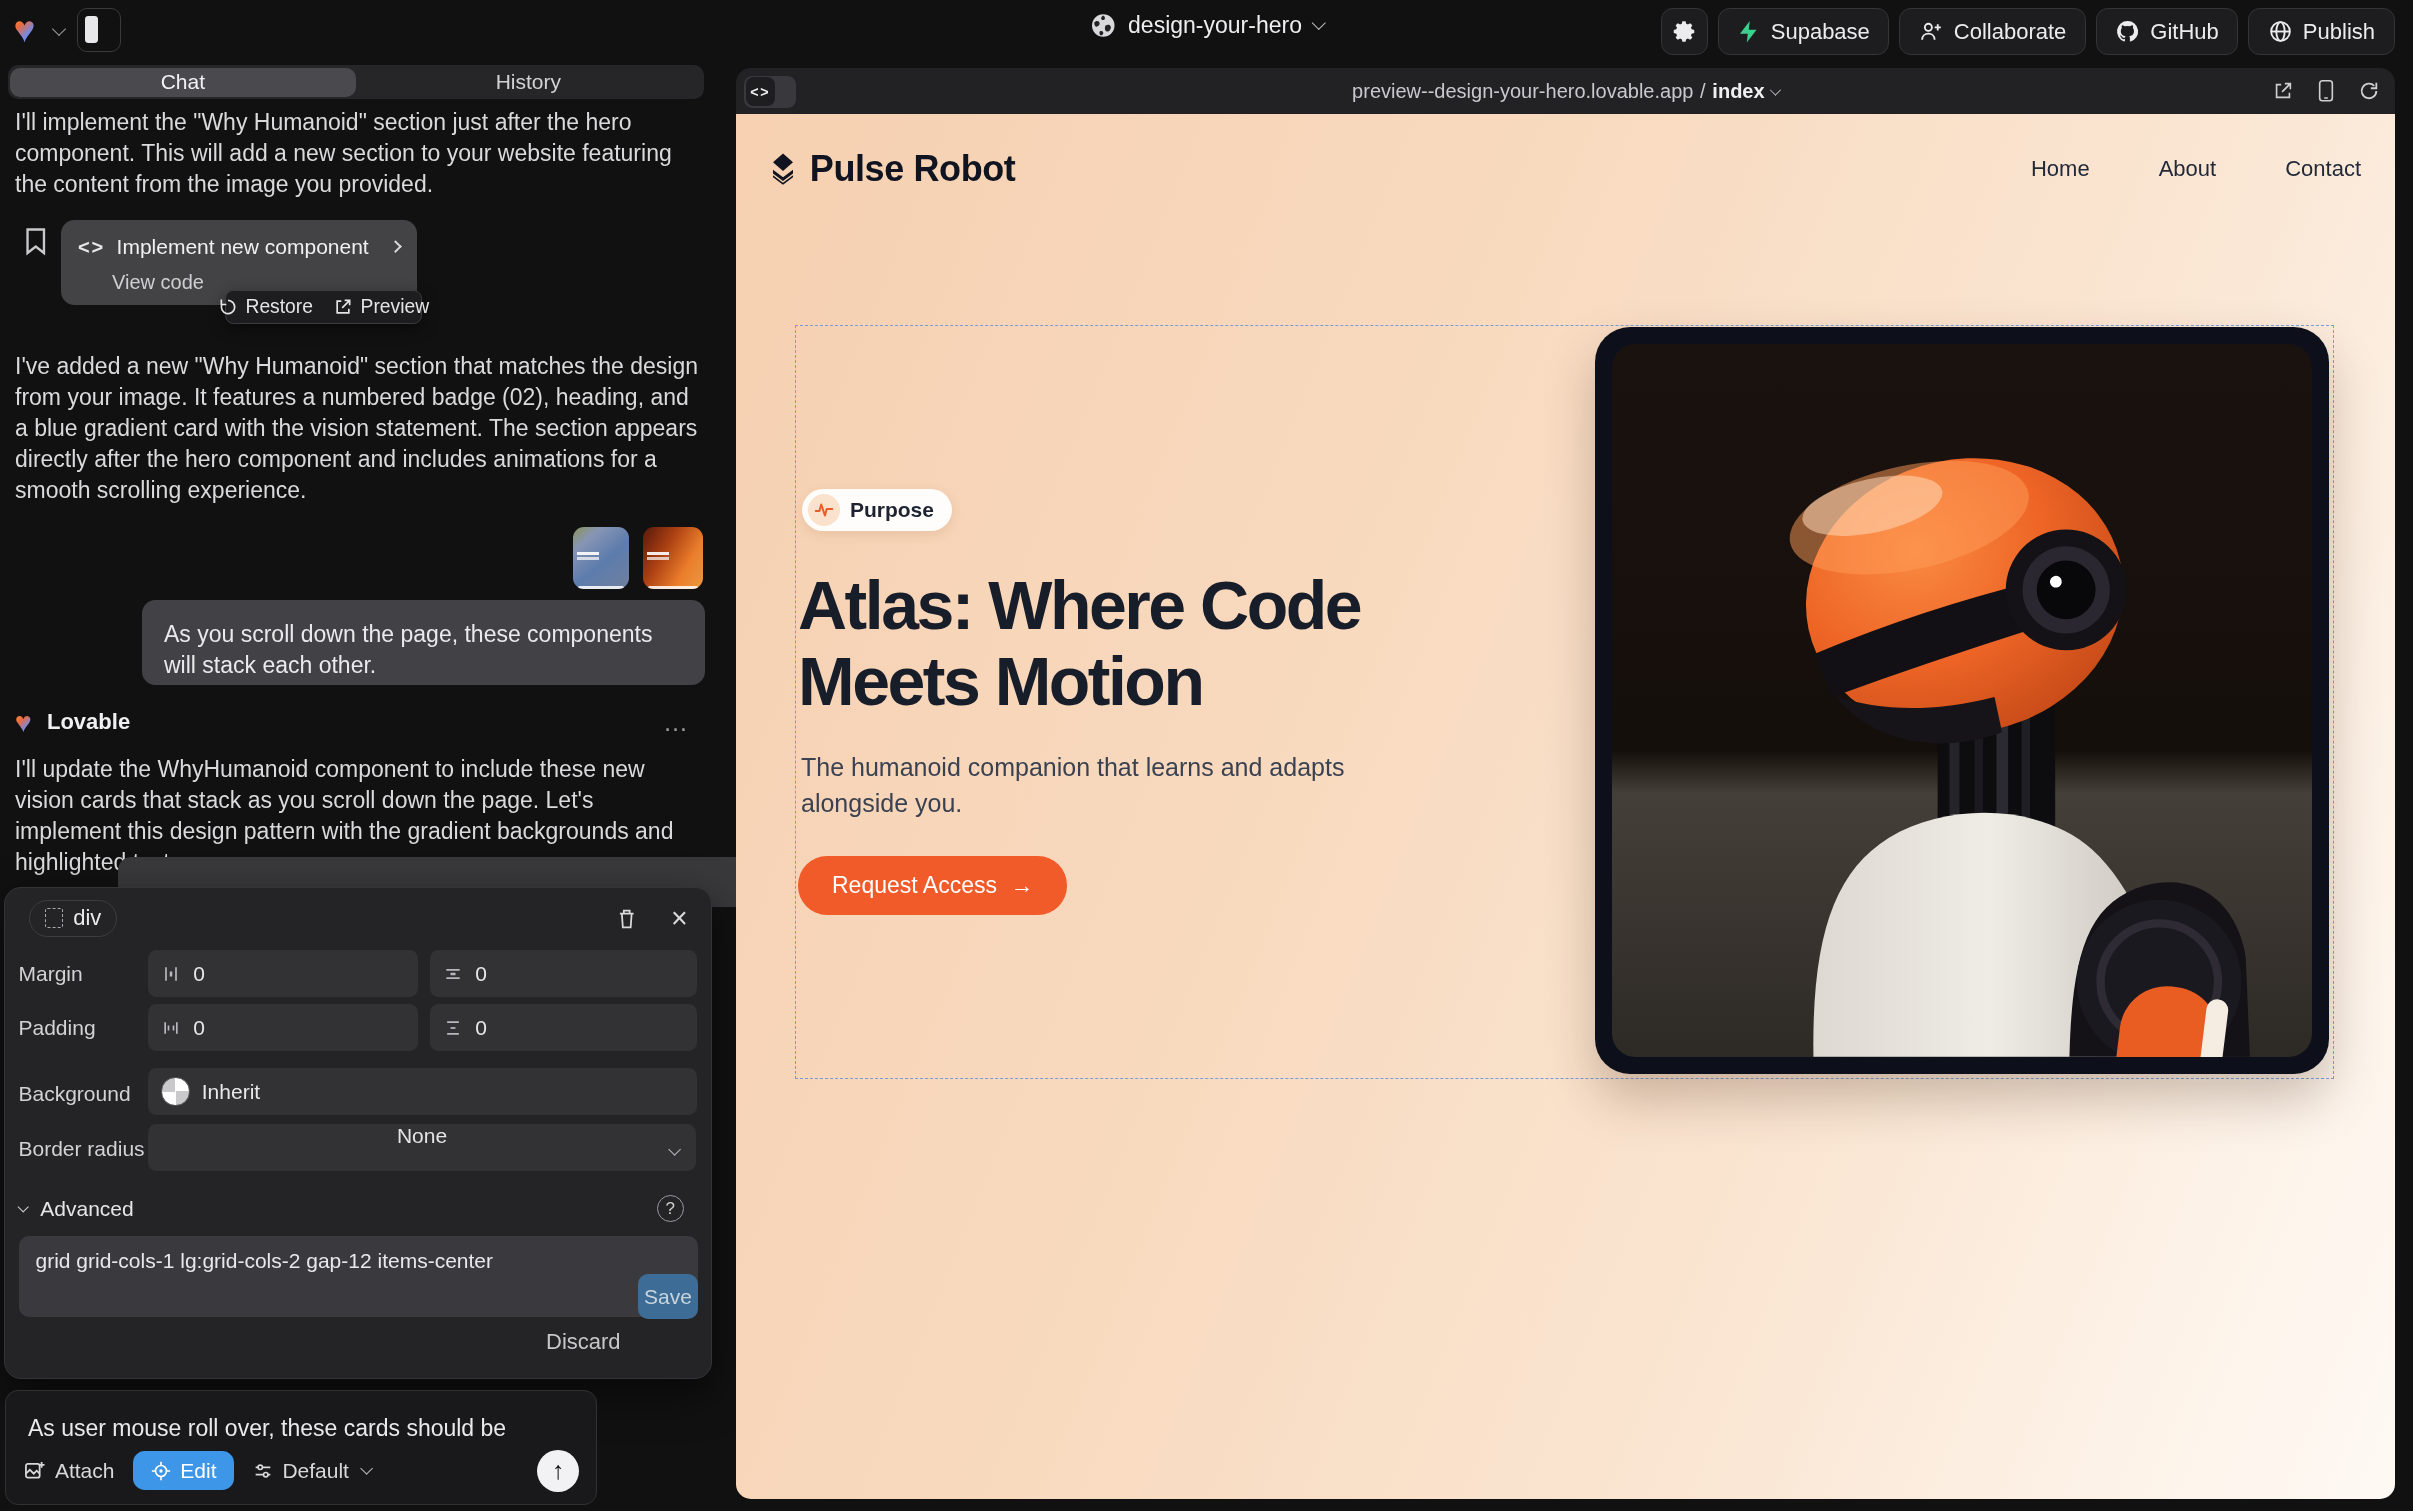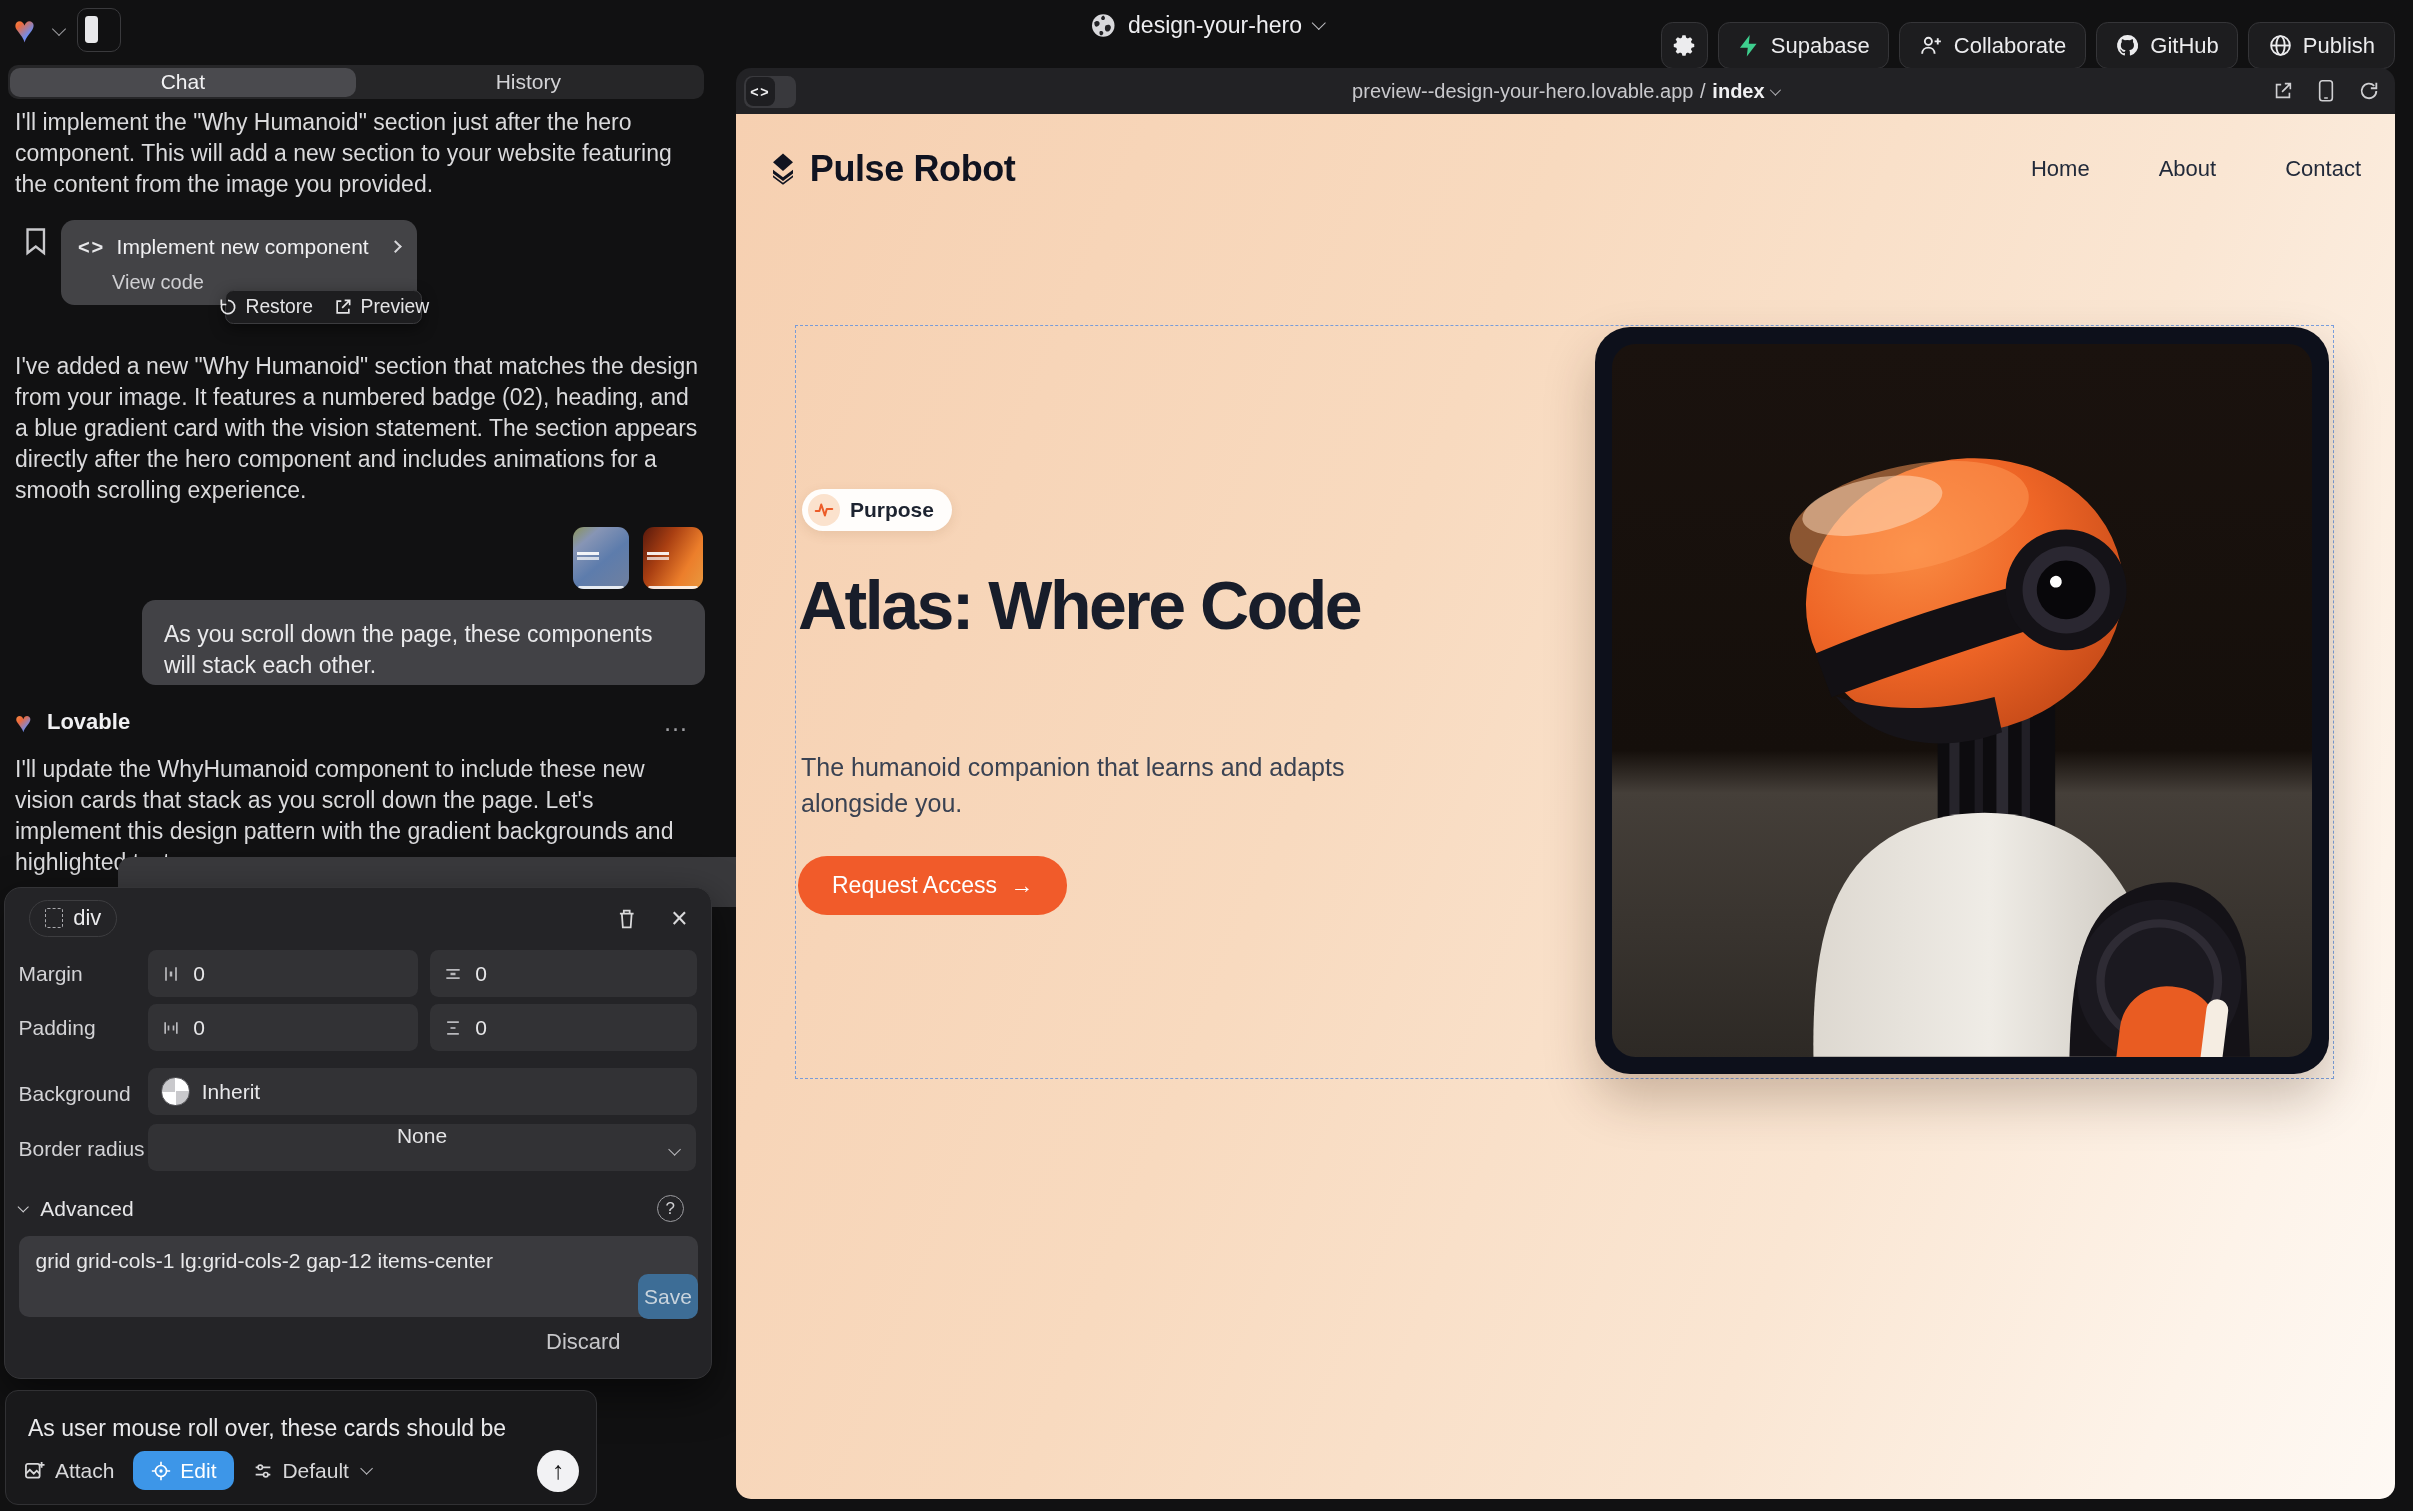--- a/index.html
+++ b/index.html
@@ -12,21 +12,21 @@
   .heart-logo { position:absolute; left:13.4px; top:10px; font-size:37px; line-height:40px;
     background:linear-gradient(135deg,#f59e4c 10%,#ef6a3a 35%,#6b8df2 65%,#e95f9a 90%);
     -webkit-background-clip:text; background-clip:text; color:transparent; }
   .tiny-chev { position:absolute; width:10px; height:10px; border-right:1.7px solid #9a9a9e; border-bottom:1.7px solid #9a9a9e; transform:rotate(45deg); }
   .logo-chev { left:54px; top:23.5px; }
   .panel-toggle { position:absolute; left:77px; top:8.4px; width:44px; height:44px; border:1.7px solid #3a3a3d; border-radius:10px; }
   .panel-toggle .bar { position:absolute; left:6.7px; top:6.7px; width:13.4px; height:27px; background:#e8e8ea; border-radius:3.4px; }
   .proj { position:absolute; left:50%; top:11.8px; transform:translateX(-50%); display:flex; align-items:center; gap:11.8px; }
   .proj-name { font-size:23px; color:#ededf0; }
   .proj-chev { position:relative; width:10px; height:10px; border-right:1.7px solid #bdbdc1; border-bottom:1.7px solid #bdbdc1; transform:rotate(45deg); margin-top:-5px; }
-  .top-actions { position:absolute; right:18.5px; top:22px; display:flex; gap:10px; align-items:center; }
+  .top-actions { position:absolute; right:18.5px; top:8px; display:flex; gap:10px; align-items:center; }
   .tb-btn { display:flex; align-items:center; gap:10px; height:47px; padding:0 18.5px; background:#1d1d1f; border:0.8px solid #353538; border-radius:11.8px; font-size:22px; color:#ececee; }
   .tb-icon-btn { width:47px; justify-content:center; padding:0; }
   svg.ic { display:block; }
 
   
   .tabs { position:absolute; left:7.6px; top:65px; width:696px; height:34px; background:#262628; border-radius:10px; display:flex; padding:2.5px; }
   .tab { flex:1; display:flex; align-items:center; justify-content:center; font-size:21px; color:#d3d3d6; border-radius:10px; }
   .tab.active { background:#4a4a4e; color:#f2f2f4; }
   .msg { position:absolute; left:15px; width:684px; font-size:23px; line-height:31px; color:#dadadc; }
   .comp-card { position:absolute; left:61px; top:220px; width:356px; height:85px; background:#434346; border-radius:13.4px; padding:15px 17px; }
@@ -381,20 +381,21 @@
         <span class="badge-dot">
           <svg class="ic" width="22" height="22" viewBox="0 0 24 24">
             <path d="M3 13h4l2-7 4 12 2-7h6" fill="none" stroke="#ec5c28" stroke-width="2.2" stroke-linejoin="round" stroke-linecap="round"></path>
           </svg>
         </span>
         <span class="badge-label">Purpose</span>
       </div>
 
       <div class="h1">
         <div>Atlas: Where Code</div>
+        <div>Meets Motion</div>
       </div>
 
       <div class="sub">The humanoid companion that learns and adapts alongside you.</div>
 
       <div class="cta">
         <span>Request Access</span>
         <span>→</span>
       </div>
 
       <div class="robot-card">

